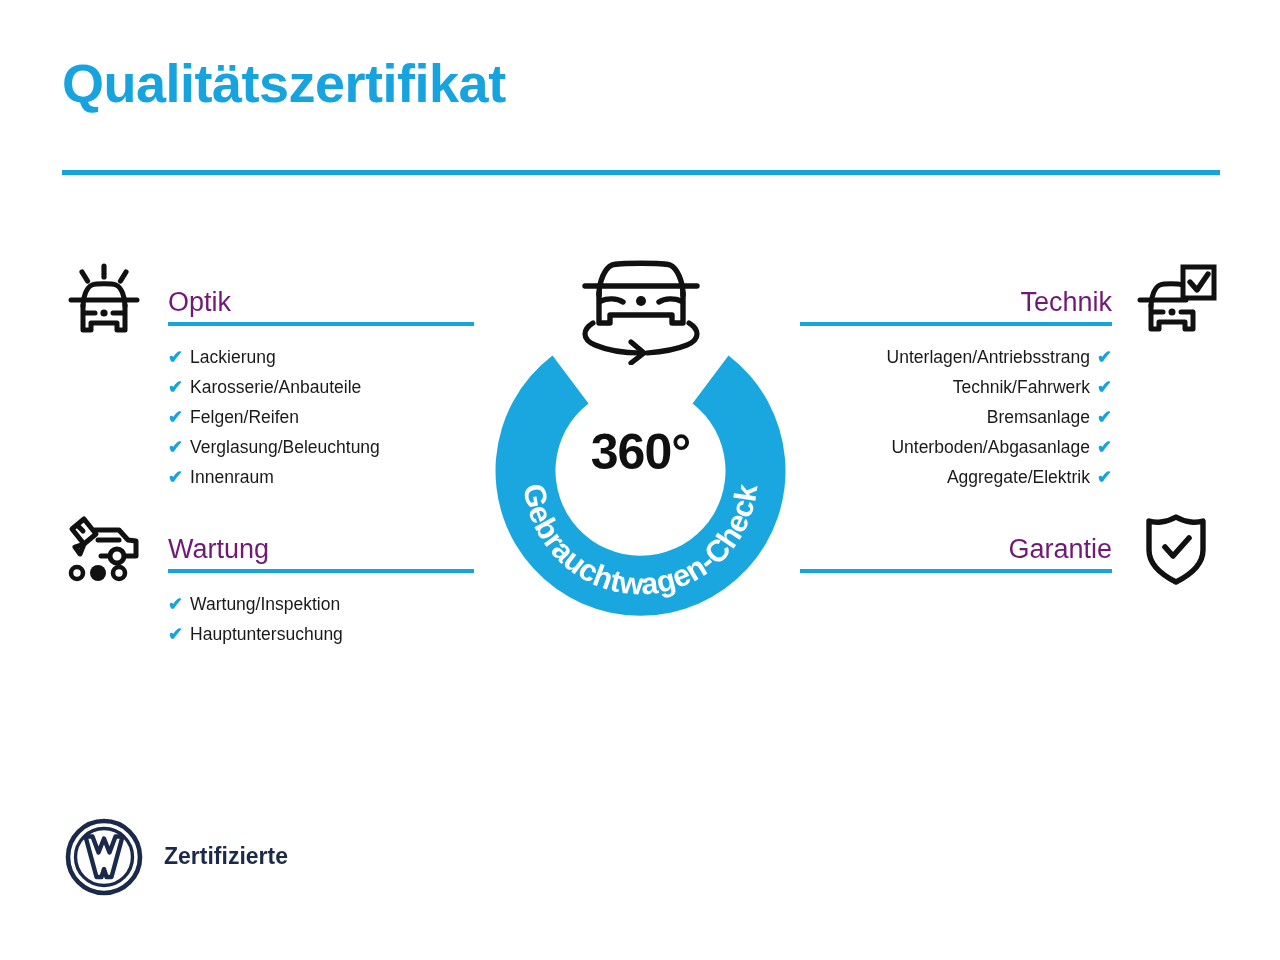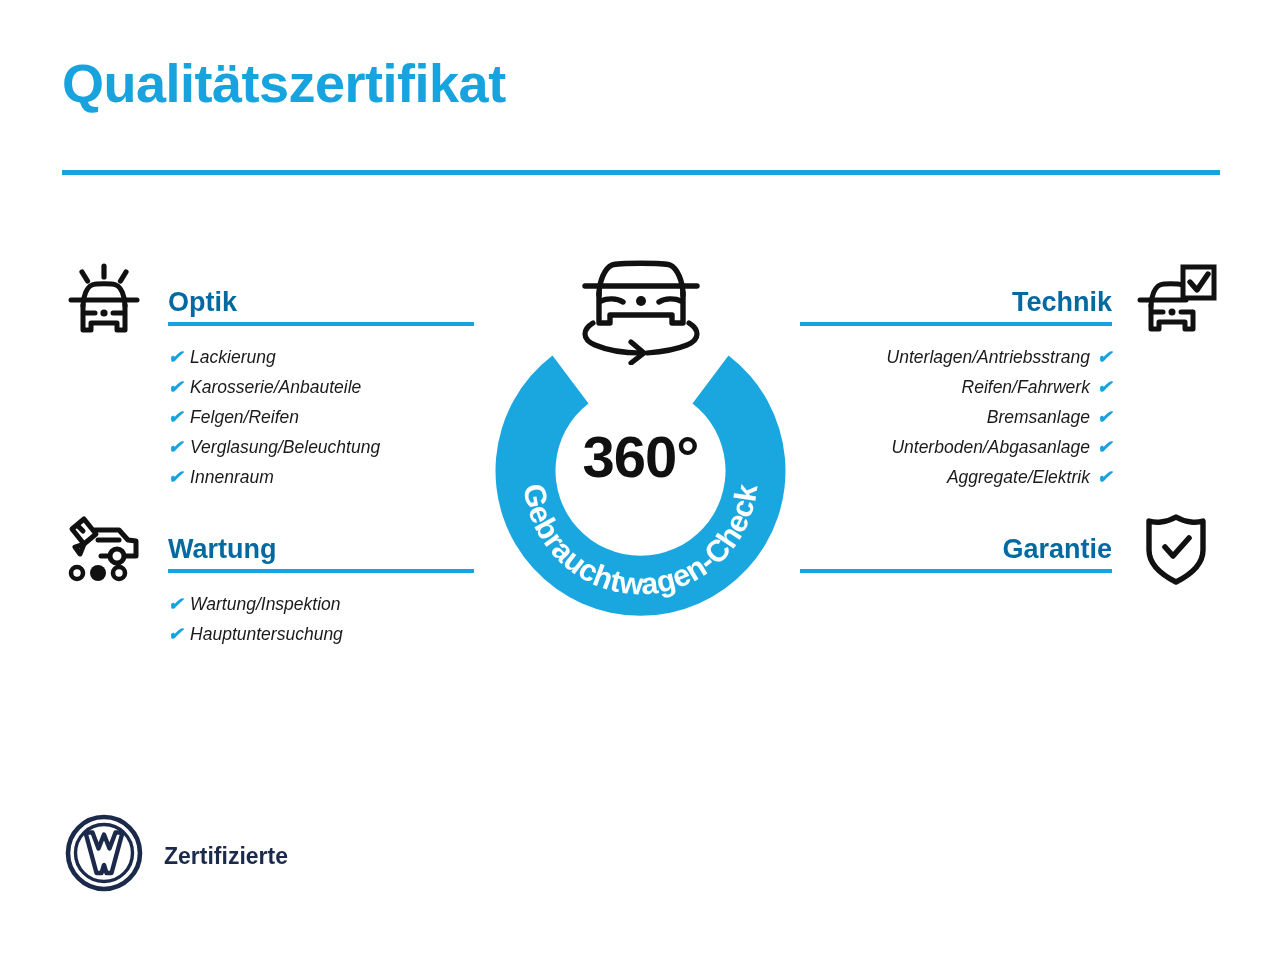--- a/index.html
+++ b/index.html
@@ -47,42 +47,42 @@
   .sec-garantie{ left: 800px; top: 505px; width: 418px; }
 
   .sec-head {
     position: relative;
     height: 78px;
   }
   .sec-title {
     position: absolute;
     bottom: 18px;
     font-size: 27px;
-    font-weight: bold;
-    color: #0369a1;
+    font-weight: normal;
+    color: #701a75;
     white-space: nowrap;
   }
   .sec-rule {
     position: absolute;
     bottom: 10px;
     height: 4px;
     background: #16a3de;
   }
 
   
   .align-left .sec-title { left: 106px; }
   .align-left .sec-rule  { left: 106px; right: 0; }
   .align-left .sec-list  { padding-left: 106px; text-align: left; }
 
   
   .align-right .sec-title { right: 106px; }
   .align-right .sec-rule  { right: 106px; left: 0; }
   .align-right .sec-list  { padding-right: 106px; text-align: right; }
 
-  .sec-list { list-style: none; margin: 0; padding-top: 6px; font-style: italic; }
+  .sec-list { list-style: none; margin: 0; padding-top: 6px; }
   .sec-list li {
     font-size: 17.5px;
     line-height: 30px;
     color: #1a1a1a;
     white-space: nowrap;
   }
   .chk {
     color: #16a3de;
     font-weight: bold;
     font-size: 18px;
@@ -107,32 +107,33 @@
     width: 345px;
     height: 390px;
   }
   #badge-ring { position: absolute; left: 0; top: 83px; width: 345px; height: 307px; }
   #badge-car  { position: absolute; left: 97px; top: 0px; width: 152px; height: 120px; }
   #badge-360 {
     position: absolute;
     left: 0; right: 0;
     top: 178px;
     text-align: center;
-    font-size: 58px;
+    font-size: 50px;
     font-weight: bold;
     color: #101010;
     letter-spacing: -1px;
   }
 
   
   #footer-logo {
     position: absolute;
     left: 64px;
     top: 813px;
     display: flex;
+    align-items: center;
   }
   #vw-mark { width: 80px; height: 80px; flex: 0 0 auto; }
   #footer-text {
     margin-left: 20px;
     font-size: 23px;
     font-weight: bold;
     line-height: 1.28;
     color: #1b2a4b;
     white-space: pre-line;
   }
@@ -215,21 +216,21 @@
         <circle cx="38" cy="52" r="3.5" fill="#111111"></circle>
         <rect x="49" y="7" width="31" height="31" fill="none" stroke="#111111" stroke-width="5"></rect>
         <path d="M56 22 L63 30 L74 14" fill="none" stroke="#111111" stroke-width="5.4" stroke-linecap="round" stroke-linejoin="round"></path>
       </svg>
     </span>
     <span class="sec-title">Technik</span>
     <span class="sec-rule"></span>
   </div>
   <ul class="sec-list">
     <li><span>Unterlagen/Antriebsstrang</span><span class="chk">✔</span></li>
-    <li><span>Reifen/Fahrwerk</span><span class="chk">✔</span></li>
+    <li><span>Technik/Fahrwerk</span><span class="chk">✔</span></li>
     <li><span>Bremsanlage</span><span class="chk">✔</span></li>
     <li><span>Unterboden/Abgasanlage</span><span class="chk">✔</span></li>
     <li><span>Aggregate/Elektrik</span><span class="chk">✔</span></li>
   </ul>
 </div>
 
 <div class="section sec-garantie align-right">
   <div class="sec-head">
     <span class="sec-icon">
       <svg viewBox="0 0 84 84" width="84" height="84">

